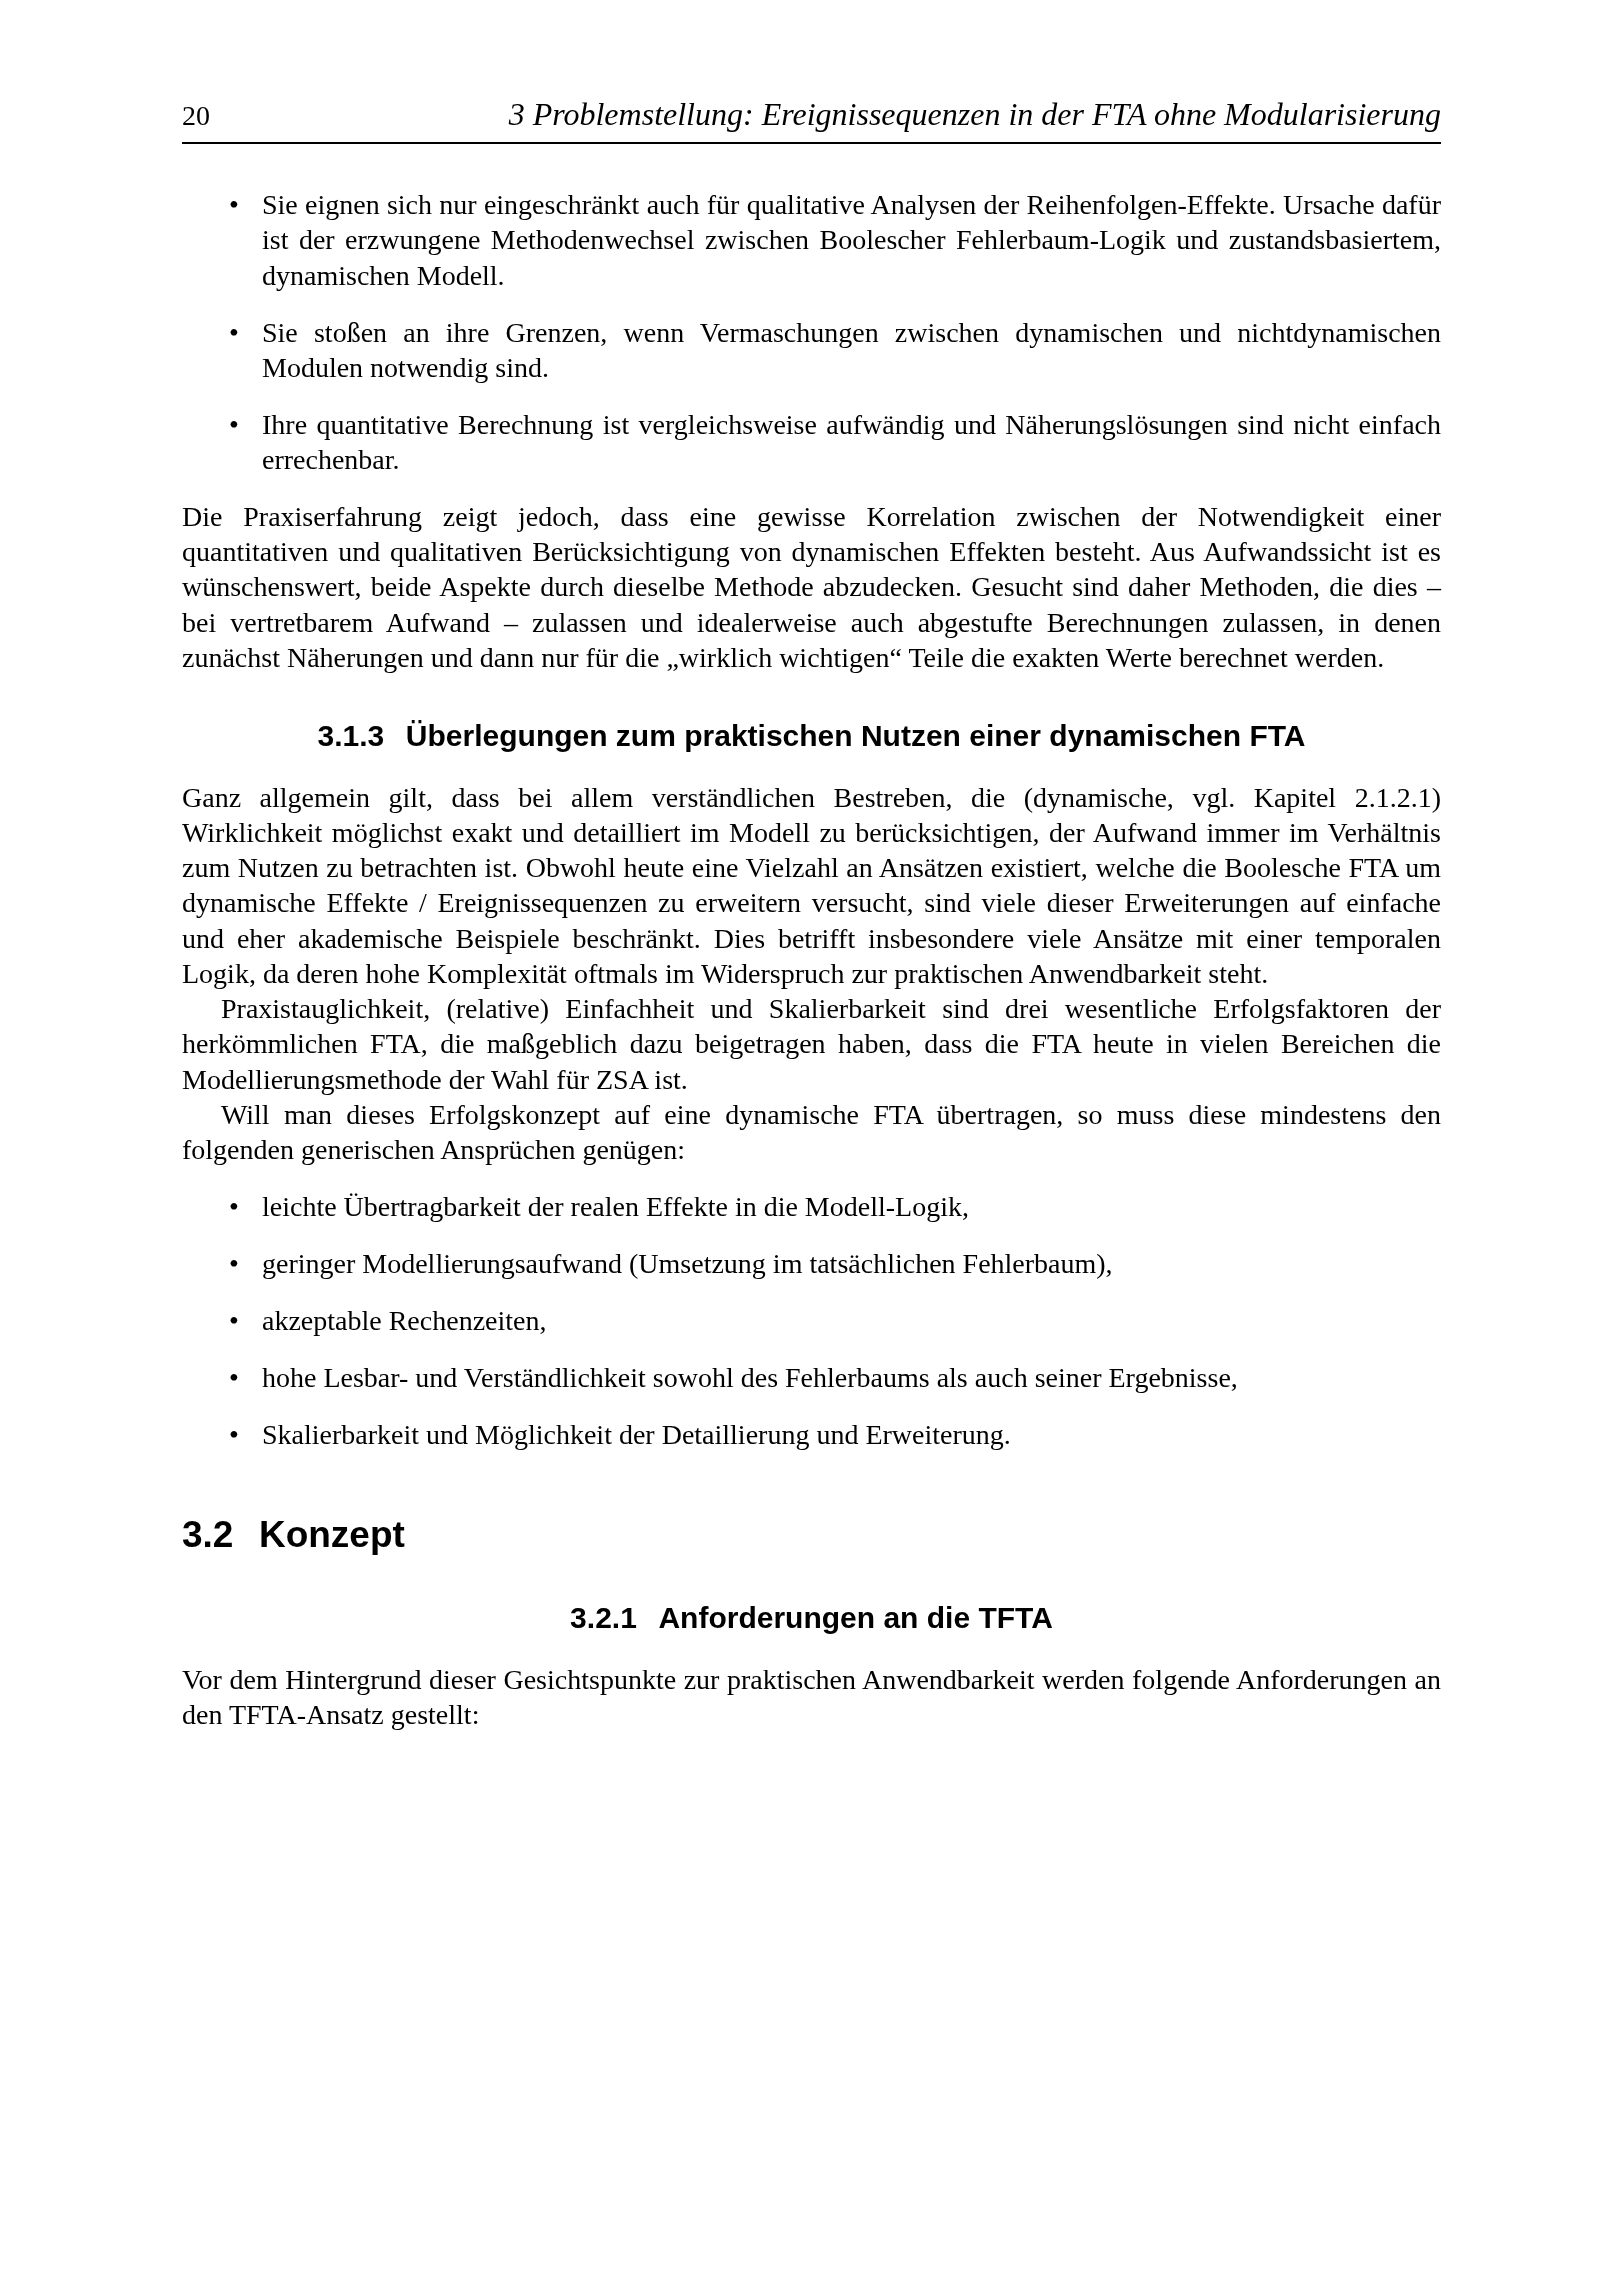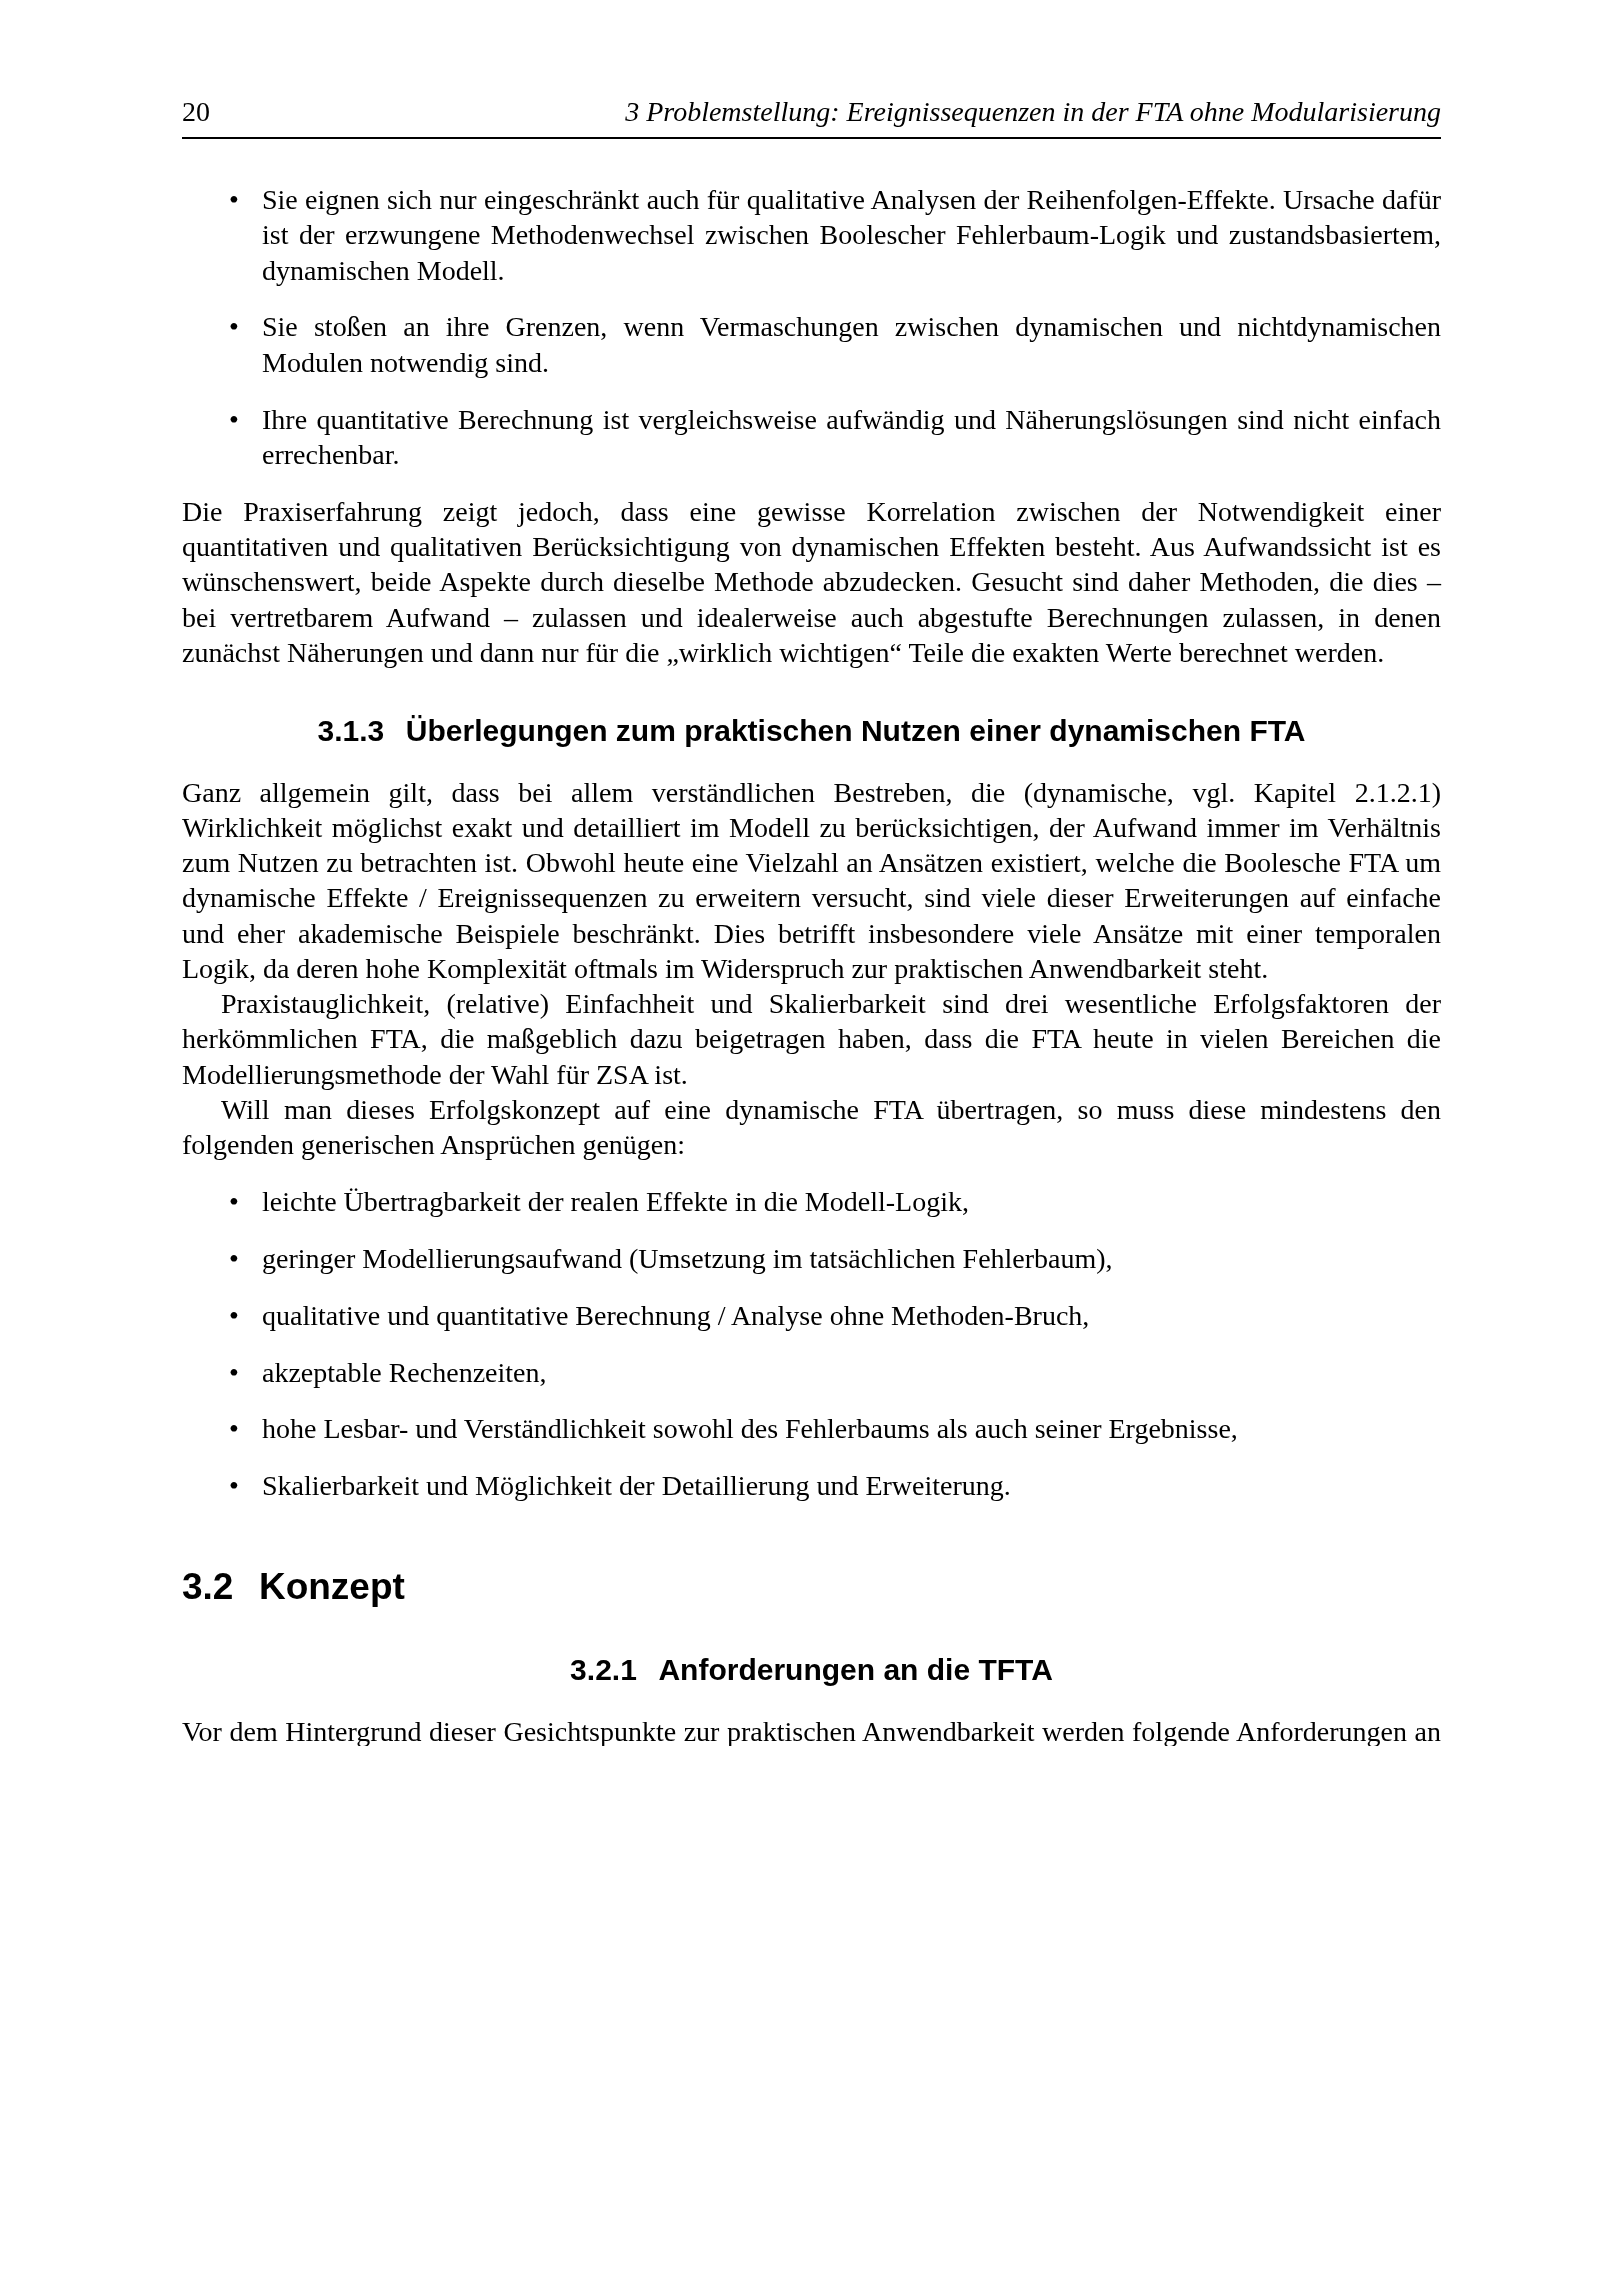--- a/index.html
+++ b/index.html
@@ -24,21 +24,21 @@
   .running-header {
     display: flex;
     justify-content: space-between;
     align-items: baseline;
   }
   .running-header .pageno {
     font-size: 28px;
   }
   .running-header .chapter {
     font-style: italic;
-    font-size: 28px;
+    font-size: 32px;
     text-align: right;
   }
   .header-rule {
     border: none;
     border-top: 2px solid #000000;
     margin: 7.8px 0 0 0;
   }
   
   .bodytext {
     margin-top: 43px;
@@ -120,21 +120,20 @@
       <span class="hnum">3.1.3</span><span>Überlegungen zum praktischen Nutzen einer dynamischen FTA</span>
     </h3>
 
     <p class="para">Ganz allgemein gilt, dass bei allem verständlichen Bestreben, die (dynamische, vgl. Kapitel 2.1.2.1) Wirklichkeit möglichst exakt und detailliert im Modell zu berücksichtigen, der Aufwand immer im Verhältnis zum Nutzen zu betrachten ist. Obwohl heute eine Vielzahl an Ansätzen existiert, welche die Boolesche FTA um dynamische Effekte / Ereignissequenzen zu erweitern versucht, sind viele dieser Erweiterungen auf einfache und eher akademische Beispiele beschränkt. Dies betrifft insbesondere viele Ansätze mit einer temporalen Logik, da deren hohe Komplexität oftmals im Widerspruch zur praktischen Anwendbarkeit steht.</p>
     <p class="para indent">Praxistauglichkeit, (relative) Einfachheit und Skalierbarkeit sind drei wesentliche Erfolgsfaktoren der herkömmlichen FTA, die maßgeblich dazu beigetragen haben, dass die FTA heute in vielen Bereichen die Modellierungsmethode der Wahl für ZSA ist.</p>
     <p class="para indent">Will man dieses Erfolgskonzept auf eine dynamische FTA übertragen, so muss diese mindestens den folgenden generischen Ansprüchen genügen:</p>
 
     <ul class="itemize">
       <li>leichte Übertragbarkeit der realen Effekte in die Modell-Logik,</li>
       <li>geringer Modellierungsaufwand (Umsetzung im tatsächlichen Fehlerbaum),</li>
-      <li>qualitative und quantitative Berechnung / Analyse ohne Methoden-Bruch,</li>
       <li>akzeptable Rechenzeiten,</li>
       <li>hohe Lesbar- und Verständlichkeit sowohl des Fehlerbaums als auch seiner Ergebnisse,</li>
       <li>Skalierbarkeit und Möglichkeit der Detaillierung und Erweiterung.</li>
     </ul>
 
     <h2 class="section-heading">
       <span class="hnum">3.2</span><span>Konzept</span>
     </h2>
 
     <h3 class="subsubsection-heading">

